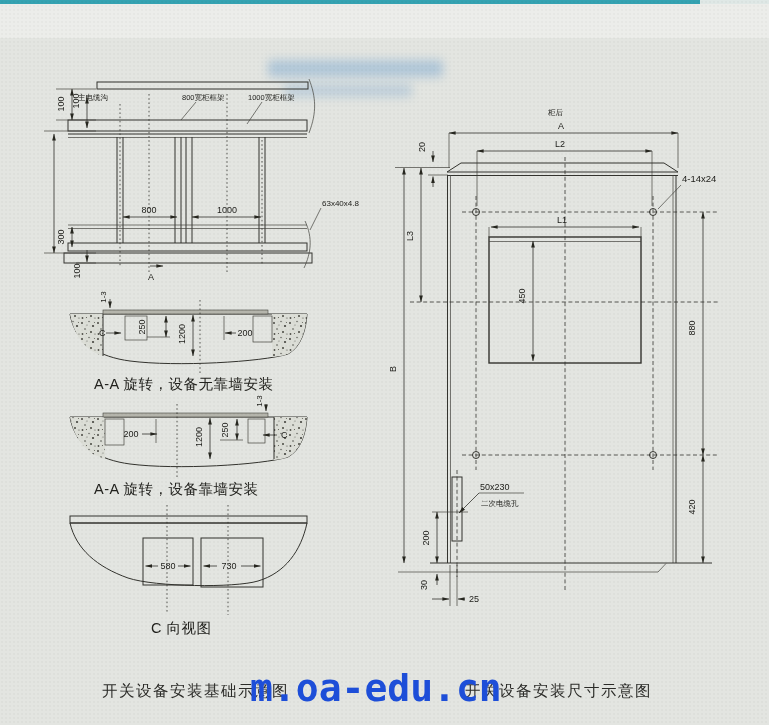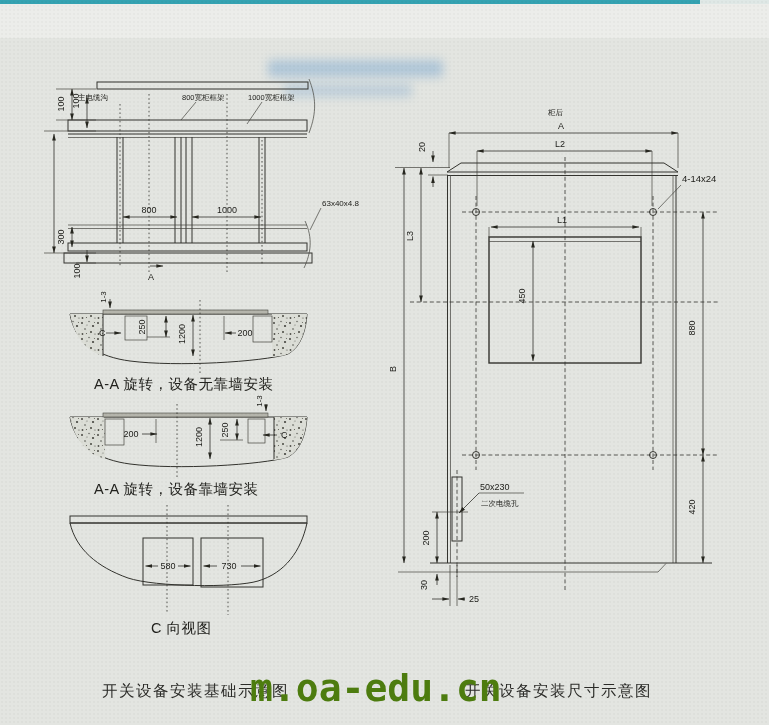--- a/index.html
+++ b/index.html
@@ -19,21 +19,21 @@
   svg .lnk{stroke:#33332e;stroke-width:1.4;fill:none}
   svg .thin{stroke:#44443e;stroke-width:.7;fill:none}
   svg .dim{stroke:#33332e;stroke-width:.8;fill:none}
   svg .dot{stroke:#33332e;stroke-width:.8;fill:none;stroke-dasharray:1.6 2.6}
   svg .dsh{stroke:#33332e;stroke-width:.8;fill:none;stroke-dasharray:4 2.6}
   svg text{font-family:"Liberation Sans","DejaVu Sans",sans-serif;fill:#22221e}
   .t75{font-size:7.5px}.t8{font-size:8px}.t9{font-size:9px}.t95{font-size:9.5px}
   .cap14{font-size:14.5px;letter-spacing:.5px}
   .caption{position:absolute;font-size:15.5px;letter-spacing:1.5px;color:#2b2b28;}
   .watermark{position:absolute;left:250px;top:666px;font-family:"DejaVu Sans Mono","Liberation Mono",monospace;
-    font-weight:bold;font-size:38px;color:#4d7c0f;letter-spacing:0;z-index:5;}
+    font-weight:bold;font-size:38px;color:#1d4ed8;letter-spacing:0;z-index:5;}
 </style>
 </head>
 <body>
 
 <div class="stage">
   <div class="top-strip" style="background:#35a3b2"></div>
   <div class="top-strip2"></div>
   <div class="paper-band"></div>
   <div class="blue-wm"></div>
   <div class="blue-wm2"></div>

